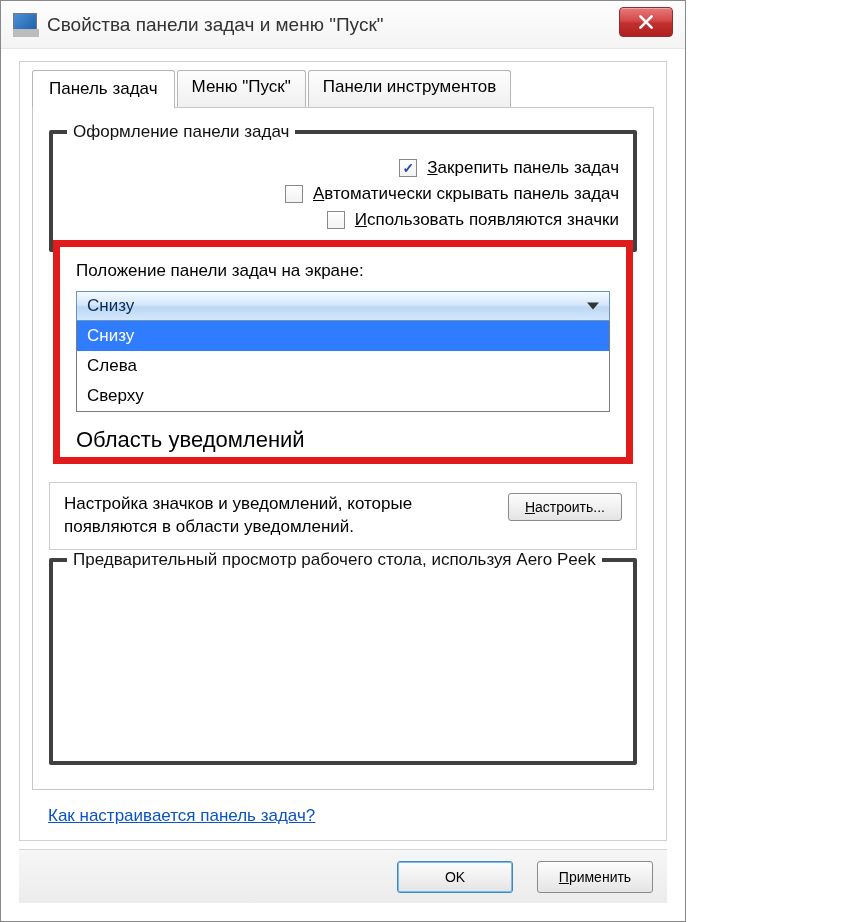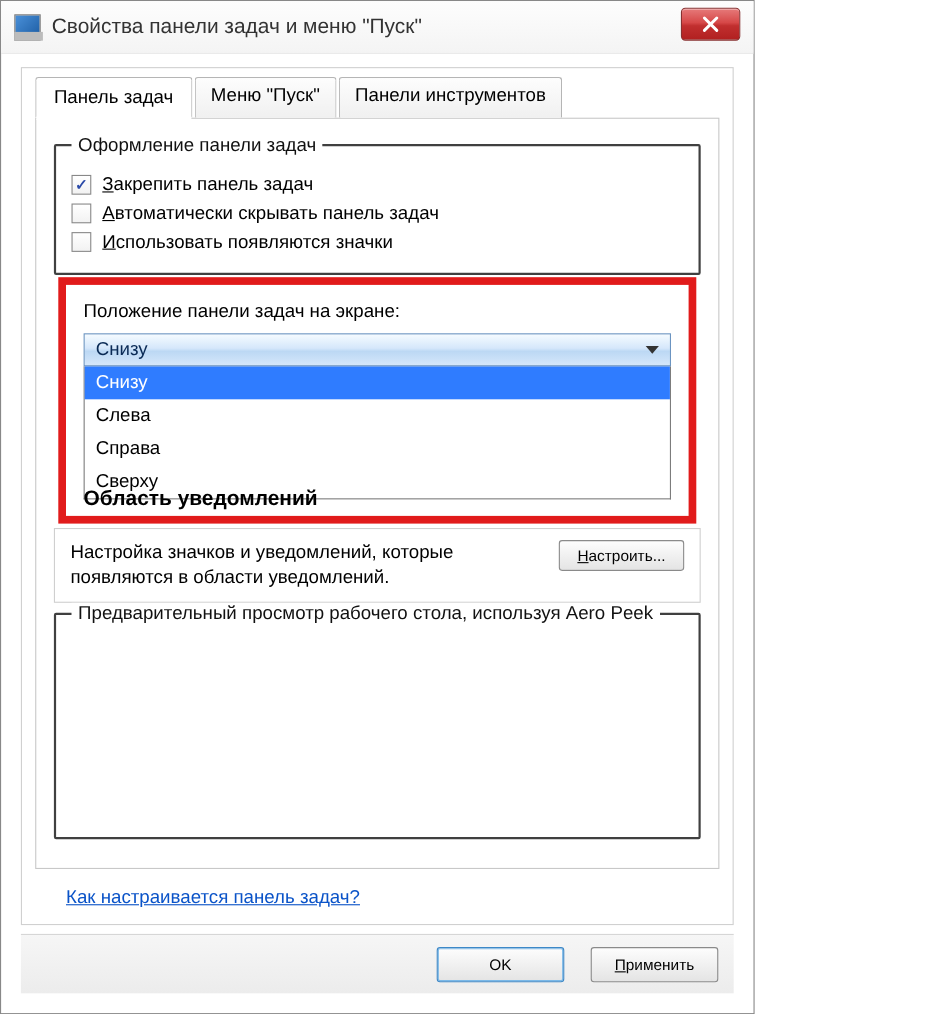--- a/index.html
+++ b/index.html
@@ -111,36 +111,37 @@
     position: absolute;
     left: 12px;
     right: 12px;
     top: 45px;
     bottom: 50px;
     border: 1px solid #c8c8c8;
     padding: 14px 16px 10px 16px;
     background: #fff;
   }
   fieldset.group {
-    border: 2px solid #404040;
+    border: 4px solid #404040;
     border-radius: 2px;
     margin: 0 0 14px 0;
     padding: 10px 14px 12px 14px;
     position: relative;
   }
   fieldset.group legend {
     padding: 0 6px;
     font-size: 17px;
     color: #111;
     background: #fff;
   }
   .chk-row {
     display: flex;
     align-items: center;
     margin: 6px 0;
+    justify-content: flex-end;
   }
   .chk {
     width: 18px;
     height: 18px;
     border: 1px solid #888;
     background: linear-gradient(#fff, #f2f2f2);
     margin-right: 10px;
     display: flex;
     align-items: center;
     justify-content: center;
@@ -151,21 +152,21 @@
     font-weight: bold;
     color: #2a4aa8;
     line-height: 1;
   }
   .chk-label .ul { text-decoration: underline; }
 
   .redbox {
     position: absolute;
     left: 20px;
     right: 20px;
-    top: 144px;
+    top: 132px;
     height: 224px;
     border: 7px solid #e11b1b;
     background: #fff;
     padding: 14px 16px 6px 16px;
     z-index: 10;
   }
   .redbox .pos-label {
     font-size: 17px;
     margin-bottom: 10px;
   }
@@ -200,22 +201,21 @@
     line-height: 26px;
   }
   .combo-opt.sel {
     background: #2f7cff;
     color: #fff;
   }
   .notif-area-label {
     position: absolute;
     bottom: 4px;
     left: 16px;
-    font-size: 19px;
-    font-weight: bold;
+    font-size: 22px;
   }
 
   .notif-group {
     margin-top: 230px;
     border: 1px solid #cfcfcf;
     padding: 10px 14px;
     min-height: 66px;
     display: flex;
     align-items: flex-start;
     justify-content: space-between;
@@ -238,21 +238,20 @@
     height: 215px;
   }
 
   .helplink {
     position: absolute;
     left: 28px;
     bottom: 14px;
     color: #0a53c8;
     text-decoration: underline;
     font-size: 17px;
-    margin-left: 12px;
   }
 
   .footer {
     position: absolute;
     left: 18px;
     right: 18px;
     bottom: 18px;
     height: 54px;
     border-top: 1px solid #d6d6d6;
     background: linear-gradient(#f6f6f6, #ececec);
@@ -319,21 +318,20 @@
 
       <div class="redbox">
         <div class="pos-label">Положение панели задач на экране:</div>
         <div class="combo">
           <span>Снизу</span>
           <span class="arrow"></span>
         </div>
         <div class="combo-list">
           <div class="combo-opt sel">Снизу</div>
           <div class="combo-opt">Слева</div>
-          <div class="combo-opt">Справа</div>
           <div class="combo-opt">Сверху</div>
         </div>
         <div class="notif-area-label">Область уведомлений</div>
       </div>
 
       <div class="notif-group">
         <div class="notif-text">Настройка значков и уведомлений, которые появляются в области уведомлений.</div>
         <div class="btn"><span class="ul">Н</span><span>астроить...</span></div>
       </div>
 

